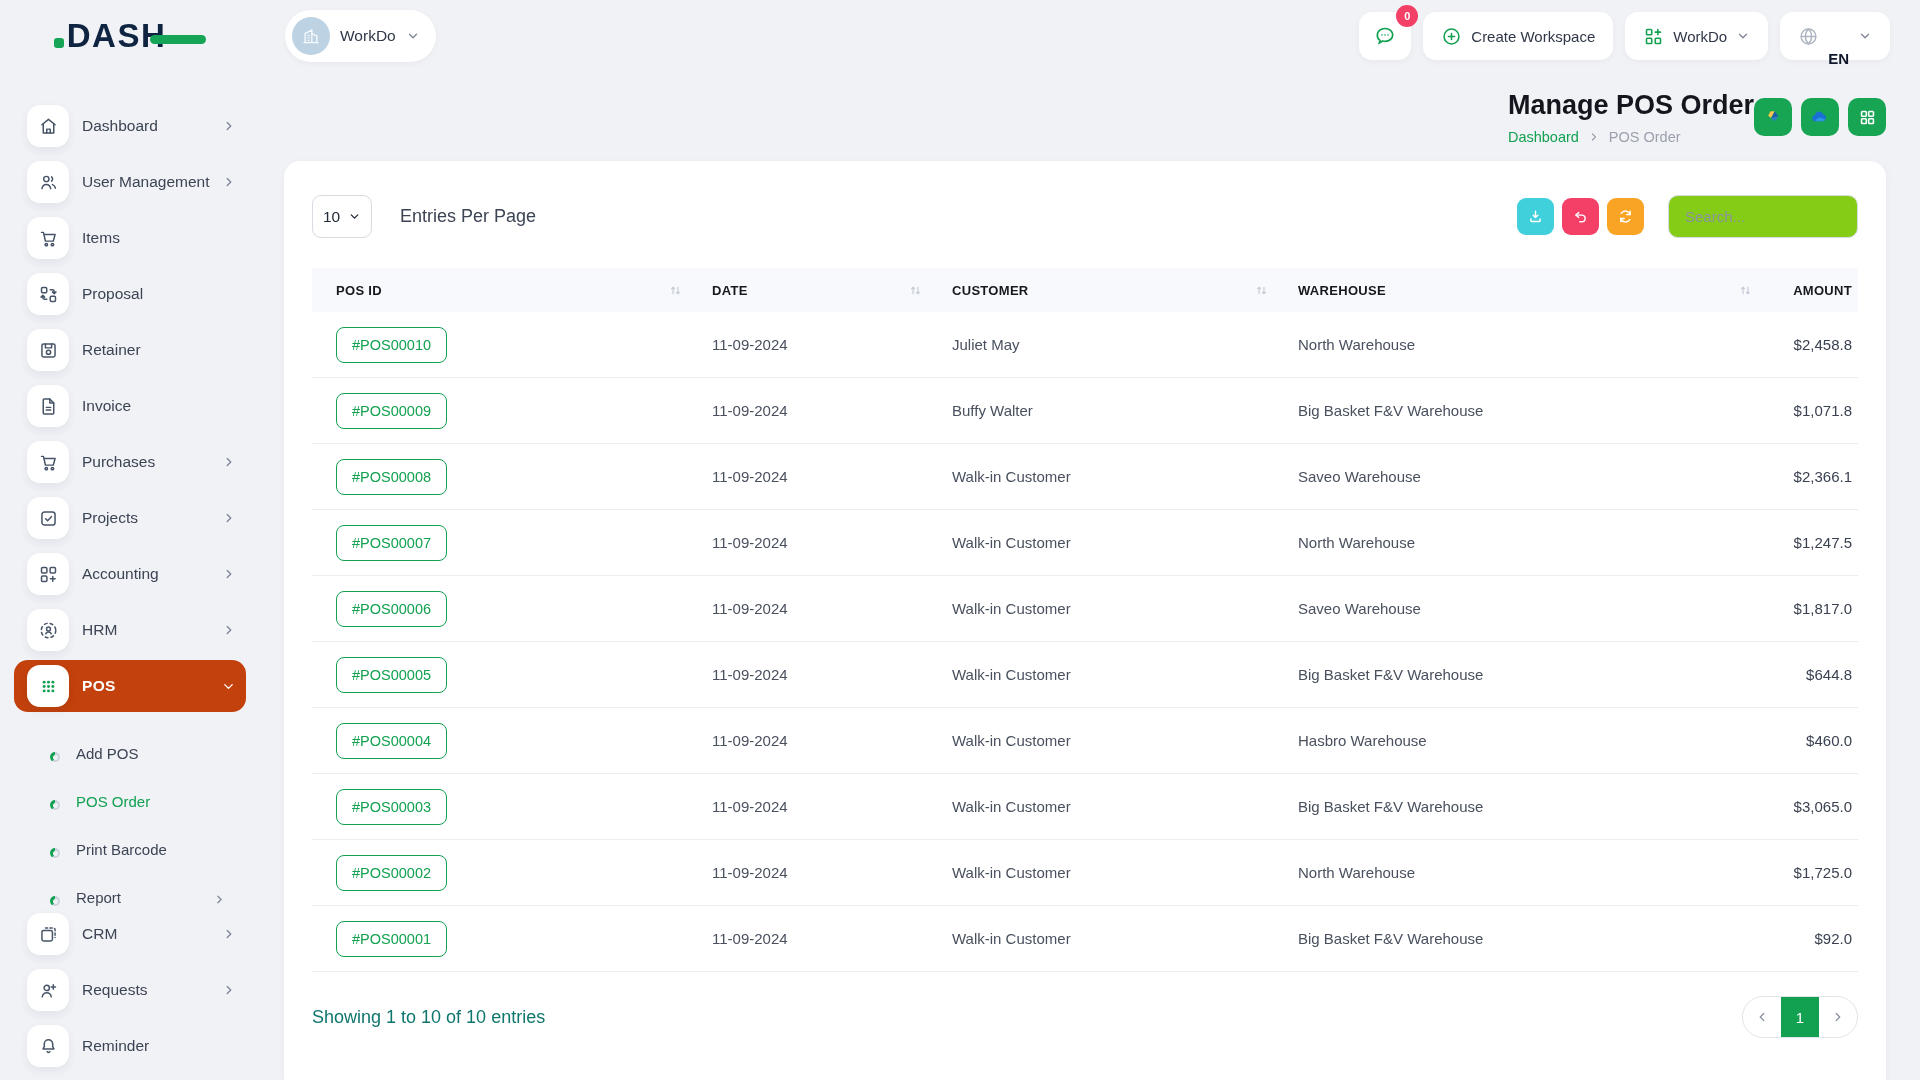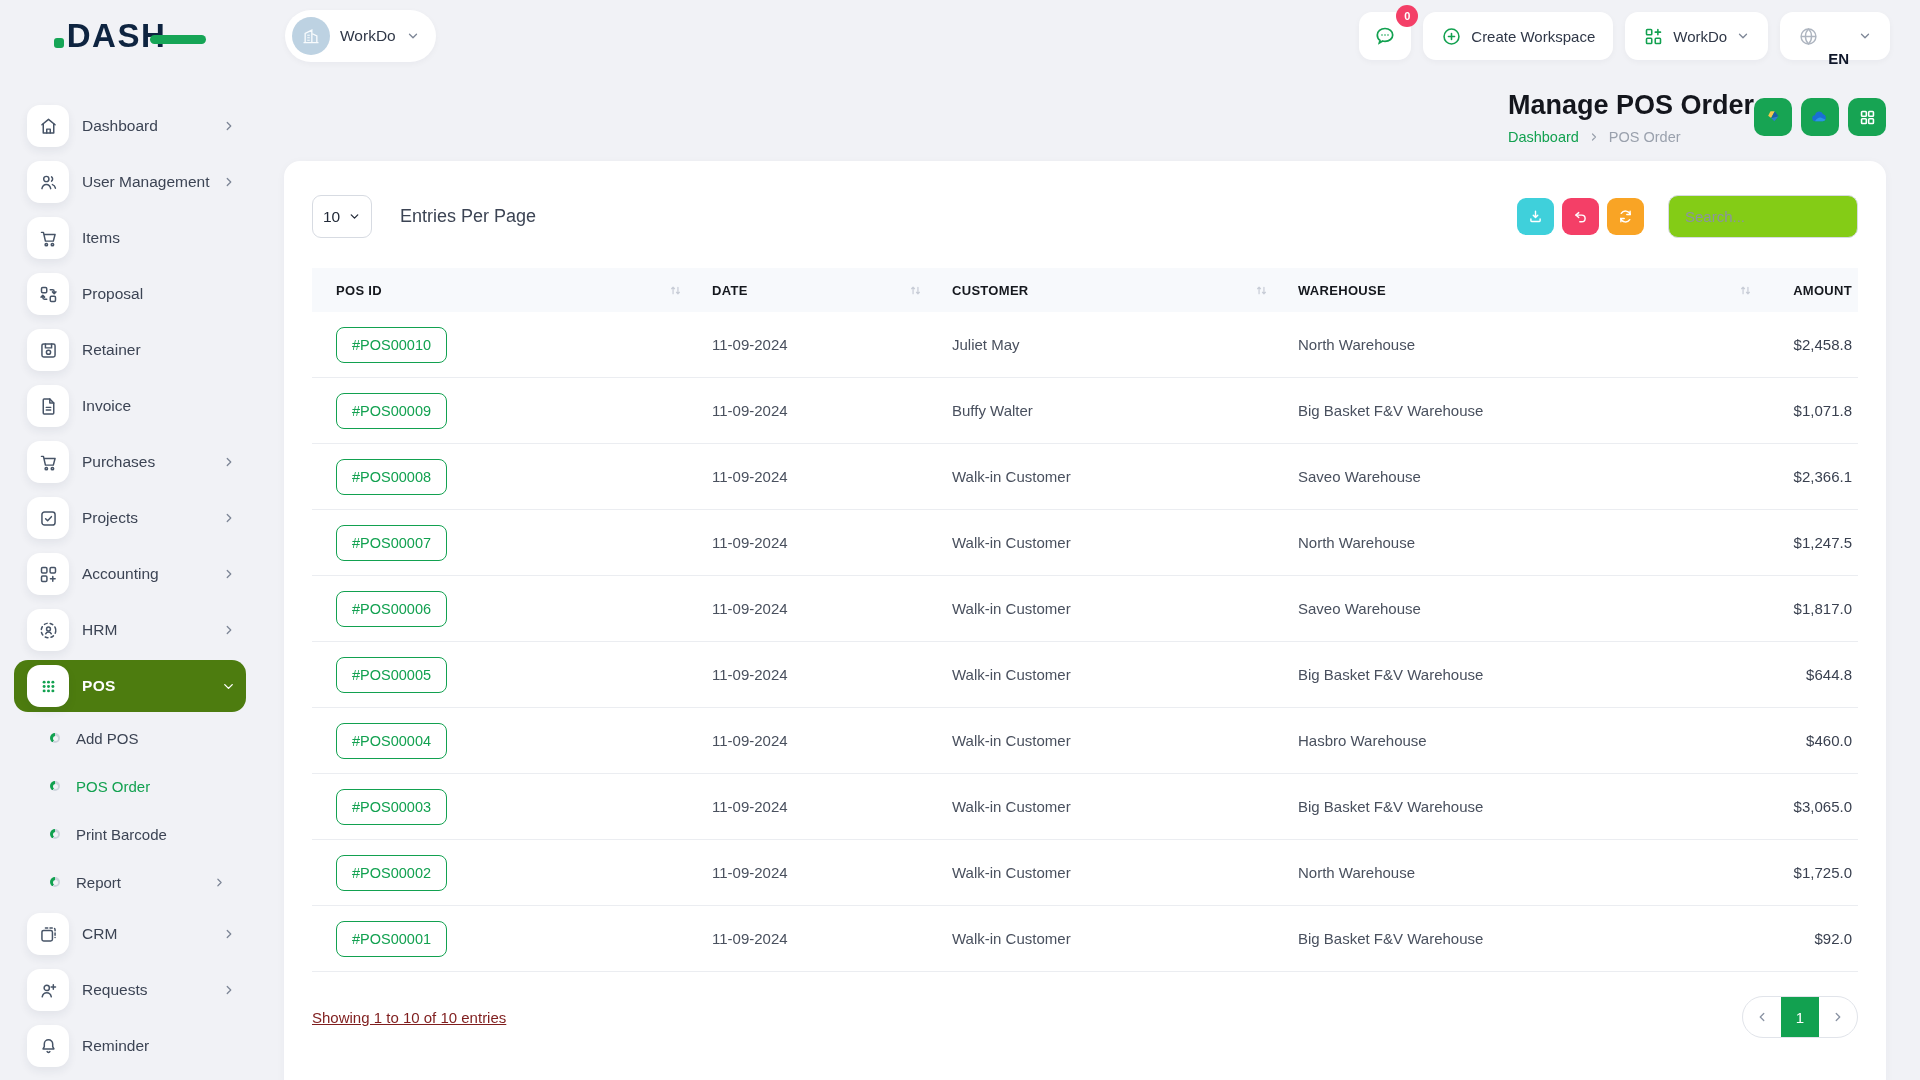--- a/index.html
+++ b/index.html
@@ -20,23 +20,23 @@
   .chat-btn { position:relative; width:52px; justify-content:center; padding:0; }
   .chat-badge { position:absolute; top:-7px; right:-7px; min-width:22px; height:22px; border-radius:50%; background:#f43f67; color:#fff; font-size:11px; font-weight:700; display:flex; align-items:center; justify-content:center; }
   .lang-code { color:#0f172a; font-weight:600;margin-top:44px; }
 
   
   .sidebar { position:absolute; top:72px; left:0; width:260px; bottom:0; padding:26px 14px 0; }
   .side-item { height:56px; display:flex; align-items:center; padding:0 10px 0 13px; cursor:pointer; }
   .tile { width:42px; height:42px; border-radius:13px; background:#fff; box-shadow:0 4px 10px rgba(25,39,70,.07); display:flex; align-items:center; justify-content:center; flex:none; }
   .side-label { margin-left:13px; font-size:15.5px; color:#3c4454; font-weight:500; }
   .side-chev { margin-left:auto; display:flex; }
-  .side-item.active-pill { background:#4d7c0f; border-radius:14px; height:52px; margin:2px 0; }
+  .side-item.active-pill { background:#c2410c; border-radius:14px; height:52px; margin:2px 0; }
   .side-item.active-pill .side-label { color:#fff; font-weight:700; letter-spacing:.3px; }
-  .sub-item { height:48px; display:flex; align-items:center; padding-left:36px; padding-right:20px; cursor:pointer; font-size:15px; color:#3c4454; }
+  .sub-item { height:48px; display:flex; align-items:flex-end; padding-left:36px; padding-right:20px; cursor:pointer; font-size:15px; color:#3c4454; }
   .bullet { width:10px; height:10px; border-radius:50%; background:conic-gradient(from 210deg,#12a150 0 40%,#ccd3dc 40% 100%); display:flex; align-items:center; justify-content:center; flex:none; }
   .bullet-in { width:5px; height:5px; border-radius:50%; background:#f1f2f6; }
   .sub-label { margin-left:16px; }
   .sub-item.active .sub-label { color:#12a150; }
   .sub-chev { margin-left:auto; display:flex; }
 
   
   .main { position:absolute; top:72px; left:260px; right:0; bottom:0; padding:18px 34px 0 24px; }
   .page-head { display:flex; align-items:flex-start; justify-content:flex-end; }
   .page-title { font-size:27px; font-weight:700; color:#14161d; }
@@ -60,21 +60,21 @@
   .th { display:flex; align-items:center; justify-content:space-between; padding:0 18px 0 12px; }
   .th:first-child { padding-left:24px; }
   .th.th-amt { justify-content:flex-end; padding-right:6px; }
   .tbody .trow { display:grid; grid-template-columns:388px 240px 346px 484px 1fr; height:66px; align-items:center; border-bottom:1px solid #ebedf1; font-size:15px; color:#49505e; }
   .td { padding-left:12px; }
   .td.c-posid { padding-left:24px; }
   .td.c-amt { text-align:right; padding-right:6px; color:#3a4150; }
   .badge { display:inline-block; border:1px solid #12a150; color:#12a150; background:#fff; border-radius:8px; padding:9px 15px; font-size:14.5px; cursor:pointer; }
 
   .card-foot { display:flex; align-items:center; justify-content:space-between; padding:24px 0 20px; }
-  .showing { font-size:15px; color:#7f1d1d;text-decoration:underline; }
+  .showing { font-size:18px; color:#0f766e; }
   .pager { display:flex; height:42px; border:1px solid #e1e4ea; border-radius:22px; overflow:hidden; background:#fff; }
   .pg-cell { width:38px; display:flex; align-items:center; justify-content:center; cursor:pointer; }
   .pg-cur { background:#12a150; color:#fff; font-size:15px; font-weight:500; }
 
   svg { display:block; }
 </style>
 </head>
 <body>
 
 <header class="topbar">

